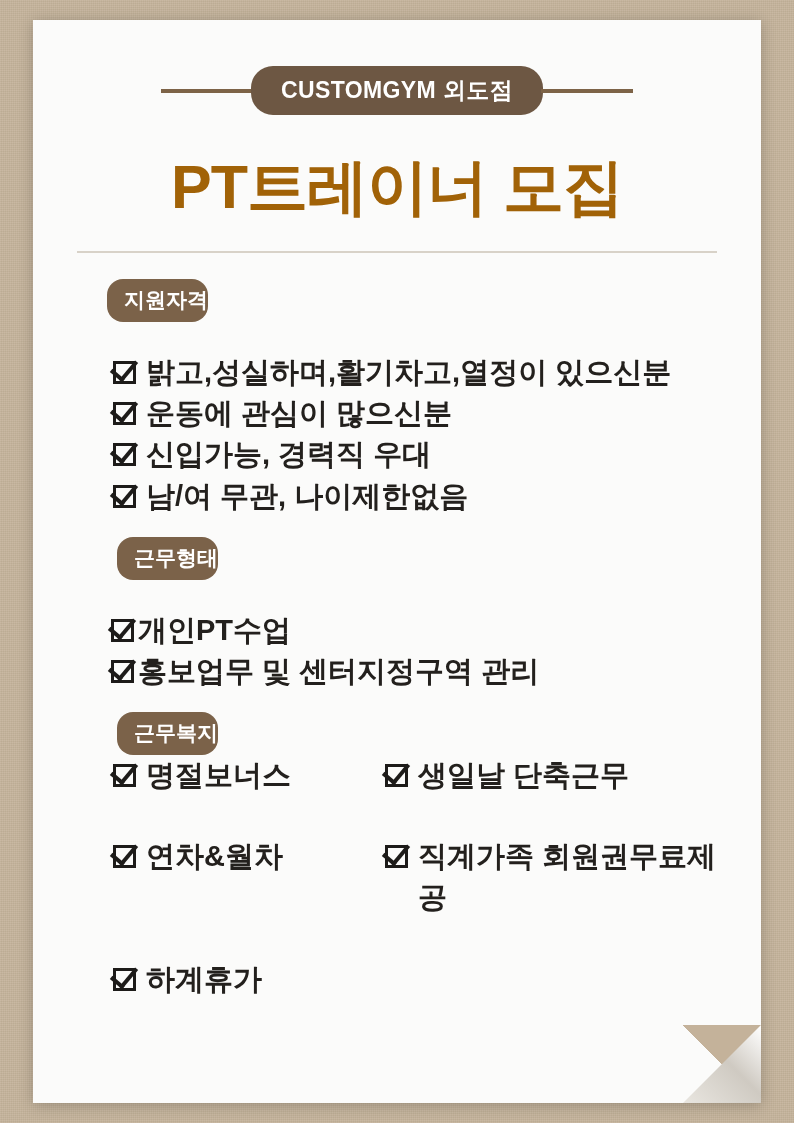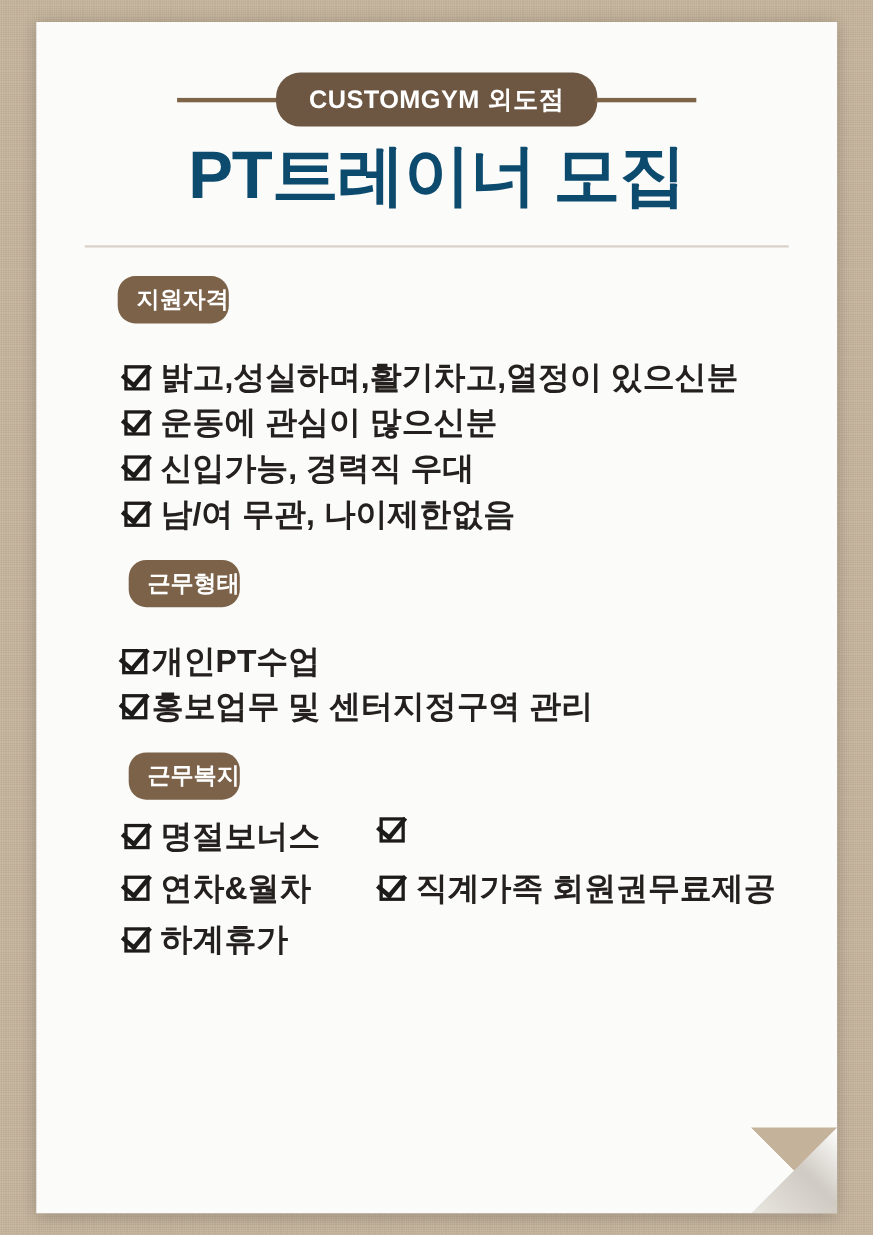--- a/index.html
+++ b/index.html
@@ -83,23 +83,23 @@
     letter-spacing: 0.4px;
     padding: 9px 30px;
     border-radius: 22px;
     white-space: nowrap;
     margin: 0 -2px;
   }
   .main-title {
     text-align: center;
     font-size: 61px;
     font-weight: bold;
-    color: #0c4a6e;
+    color: #a16207;
     letter-spacing: -1px;
-    margin-top: 4px;
+    margin-top: 32px;
     margin-bottom: 22px;
   }
   .divider {
     height: 2px;
     background: #d8d2c8;
     width: 100%;
     margin-bottom: 26px;
   }
 
   
@@ -157,22 +157,23 @@
     transform: rotate(40deg);
   }
   .chk.narrow { margin-right: 4px; }
 
   
   .grid2 {
     display: grid;
     grid-template-columns: 232px auto;
     row-gap: 6px;
     column-gap: 0px;
-    margin-top: 14px;
+    margin-top: 0;
     padding-left: 36px;
+    gap: 40px;
   }
   .grid2 .item { padding-left: 0; }
 </style>
 </head>
 <body>
 
 <div class="bg-texture"></div>
 
 <div class="card">
   <div class="content">
@@ -249,20 +250,21 @@
               <span class="box"></span>
               <span class="tick"></span>
             </span>
           <span>명절보너스</span>
         </div>
         <div class="item">
           <span class="chk">
               <span class="box"></span>
               <span class="tick"></span>
             </span>
+          <span>생일날 단축근무</span>
         </div>
         <div class="item">
           <span class="chk">
               <span class="box"></span>
               <span class="tick"></span>
             </span>
           <span>연차&amp;월차</span>
         </div>
         <div class="item">
           <span class="chk">

